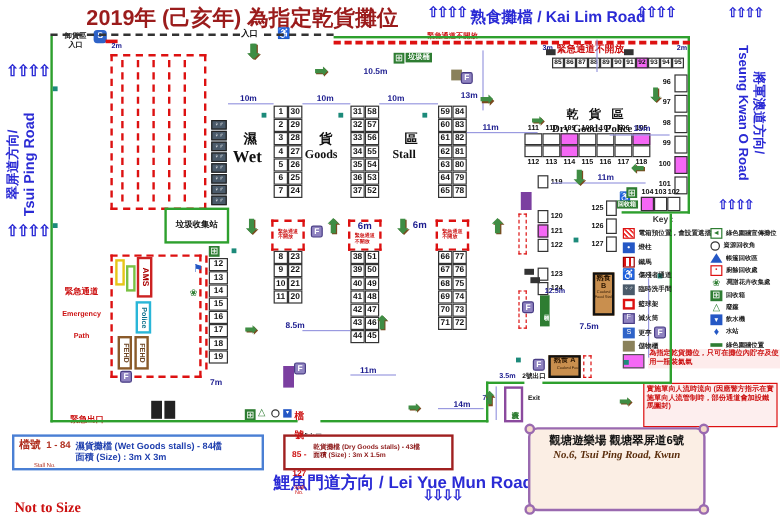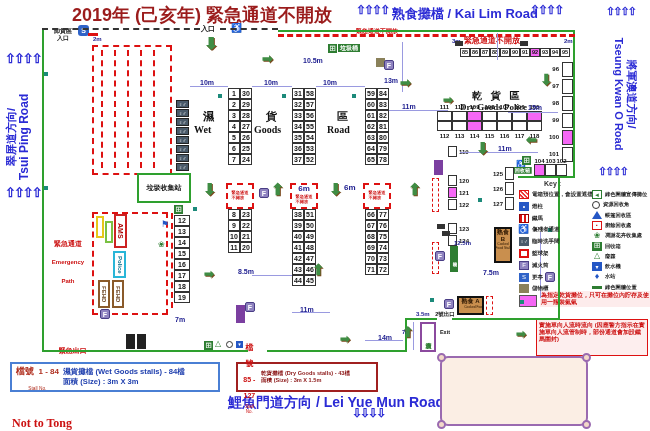--- a/index.html
+++ b/index.html
@@ -39,21 +39,21 @@
   .keylab{font-size:6px;white-space:nowrap;transform-origin:left center;color:#222;font-weight:bold}
   .scroll{position:absolute;background:#fbeee4;border:2px solid #9a6ab0;border-radius:8px;box-sizing:border-box;text-align:center}
   .scroll .roll{position:absolute;width:9px;height:9px;border:2px solid #9a6ab0;border-radius:50%;background:#f3d9c8;box-sizing:border-box}
   .serif{font-family:"Liberation Serif",serif}
 </style>
 </head>
 <body>
 
 <div id="page">
 
-  <div class="lbl" style="left:52px;top:5px;width:300px;font-size:18px;color:#9b1c1c;text-align:center;white-space:nowrap">2019年 (己亥年) 緊急通道不開放</div>
+  <div class="lbl" style="left:52px;top:5px;width:300px;font-size:18px;color:#9b1c1c;text-align:center;white-space:nowrap">2019年 (己亥年) 為指定乾貨攤位</div>
 
   <div class="lbl" style="left:392px;top:7px;font-size:13px;color:#2b2bd5;white-space:nowrap">熟食攤檔 / Kai Lim Road</div>
   <div class="lbl" style="left:228px;top:394px;font-size:14px;color:#2b2bd5;white-space:nowrap">鯉魚門道方向 / Lei Yue Mun Road</div>
   <div class="abs rotCCW" style="left:-50px;top:122px;width:140px;height:30px;text-align:center">
      <span class="lbl" style="position:static;display:block;font-size:11px;color:#2b2bd5">翠屏道方向/</span>
      <span class="lbl" style="position:static;display:block;font-size:12px;color:#2b2bd5">Tsui Ping Road</span>
   </div>
   <div class="abs rotCW" style="left:547px;top:78px;width:150px;height:32px;text-align:center">
      <span class="lbl" style="position:static;display:block;font-size:11px;color:#2b2bd5">將軍澳道方向/</span>
      <span class="lbl" style="position:static;display:block;font-size:11px;color:#2b2bd5">Tseung Kwan O Road</span>
@@ -90,25 +90,25 @@
      <span style="font-size:6px;font-weight:bold;color:#0a6f8a">Police</span>
   </div>
   <div class="agency vlat" style="left:98px;top:280px;width:12px;height:28px;border:2px solid #8a5a2a">
      <span style="font-size:6px;font-weight:bold;color:#6b4423">FEHD</span>
   </div>
   <div class="agency vlat" style="left:112px;top:280px;width:12px;height:28px;border:2px solid #8a5a2a">
      <span style="font-size:6px;font-weight:bold;color:#6b4423">FEHD</span>
   </div>
 
   <div class="lbl" style="left:203px;top:110px;font-size:11px">濕</div>
-  <div class="lbl serif" style="left:194px;top:124px;font-size:10px">Wet</div>
+  <div class="lbl serif" style="left:194px;top:124px;font-size:14px">Wet</div>
   <div class="lbl" style="left:266px;top:110px;font-size:11px">貨</div>
   <div class="lbl serif" style="left:254px;top:124px;font-size:10px">Goods</div>
   <div class="lbl" style="left:337px;top:110px;font-size:11px">區</div>
-  <div class="lbl serif" style="left:327px;top:124px;font-size:10px">Road</div>
+  <div class="lbl serif" style="left:327px;top:124px;font-size:10px">Stall</div>
 
   <div class="lbl" style="left:472px;top:90px;font-size:10px;letter-spacing:3px;white-space:nowrap">乾 貨 區</div>
   <div class="lbl serif" style="left:460px;top:102px;font-size:9px;white-space:nowrap">Dry  Goods  Police</div>
 
   <div class="gapbox" style="left:226px;top:183px">
      <div class="tiny red"><span>緊急通道</span><br>
      <span>不開放</span></div>
   </div>
   <div class="gapbox" style="left:290px;top:183px">
      <div class="dim" style="position:static;font-size:8px">6m</div>
@@ -198,27 +198,29 @@
      <div class="rng" style="color:#c11">
         <span style="font-size:8px;font-weight:bold">檔號</span>
         <span style="font-size:7px;font-weight:bold">85 - 127</span><br>
         <span style="font-size:6px;display:inline-block;transform:scale(.75)">Stall No.</span>
      </div>
      <div class="main" style="color:#8b1515;font-weight:bold;font-size:7px;transform:scale(.8)">
         <span>乾貨攤檔 (Dry Goods stalls) - 43檔</span><br>
         <span>面積 (Size) : 3m X 1.5m</span>
      </div>
   </div>
-  <div class="lbl serif red" style="left:12px;top:417px;font-size:12px">Not to Tong</div>
+  <div class="lbl serif red" style="left:12px;top:417px;font-size:12px">Not to Size</div>
 
   <div class="scroll" style="left:440px;top:356px;width:148px;height:70px;padding-top:3px">
      <div class="roll" style="left:-5px;top:-5px"></div>
      <div class="roll" style="right:-5px;top:-5px"></div>
      <div class="roll" style="left:-5px;bottom:-5px"></div>
      <div class="roll" style="right:-5px;bottom:-5px"></div>
+     <div style="font-size:9.5px;font-weight:bold;color:#111;white-space:nowrap">觀塘遊樂場 觀塘翠屏道6號</div>
+     <div class="serif" style="font-size:9px;font-style:italic;font-weight:bold;color:#5a2d0c">No.6, Tsui Ping Road, Kwun</div>
   </div>
 
 <div class="fence" style="left: 42px; top: 30px; width: 2px; height: 322px;"></div>
     <div class="fence" style="left: 42px; top: 350px; width: 206px; height: 2px;"></div>
     <div class="fence" style="left: 267px; top: 350px; width: 140px; height: 2px;"></div>
     <div class="fence" style="left: 405px; top: 318px; width: 2px; height: 34px;"></div>
     <div class="fence" style="left: 405px; top: 318px; width: 32px; height: 2px;"></div>
     <div class="fence" style="left: 452px; top: 318px; width: 108px; height: 2px;"></div>
     <div class="fence" style="left: 558px; top: 178px; width: 2px; height: 142px;"></div>
     <div class="fence" style="left: 518px; top: 176px; width: 57px; height: 2px;"></div>

